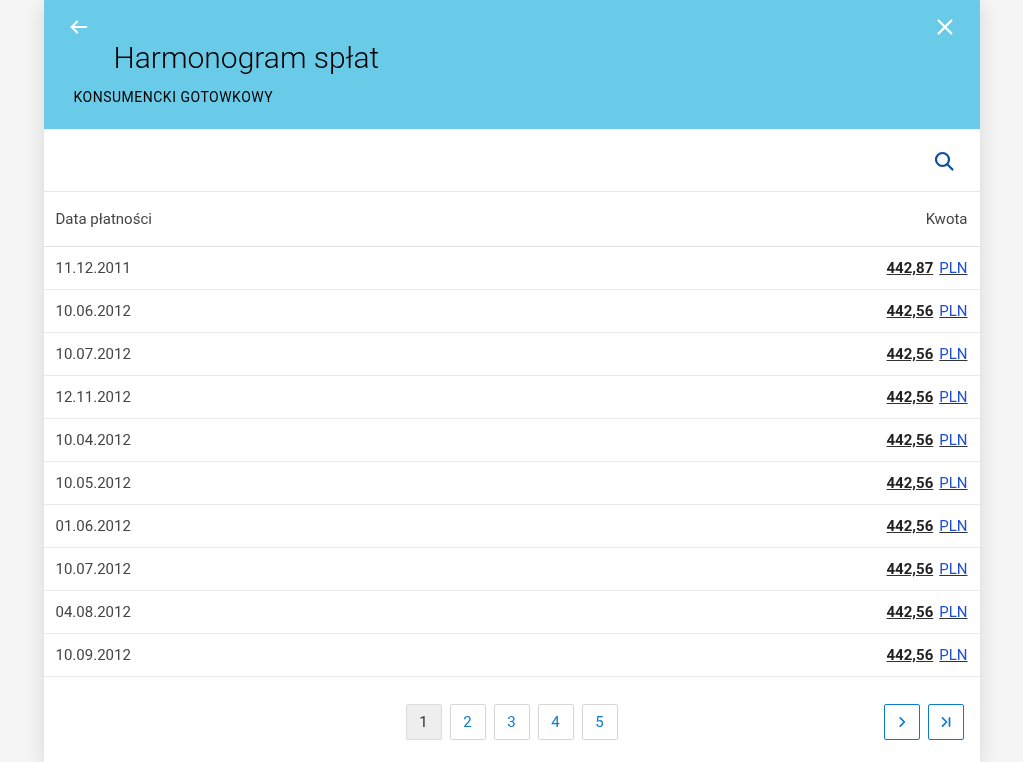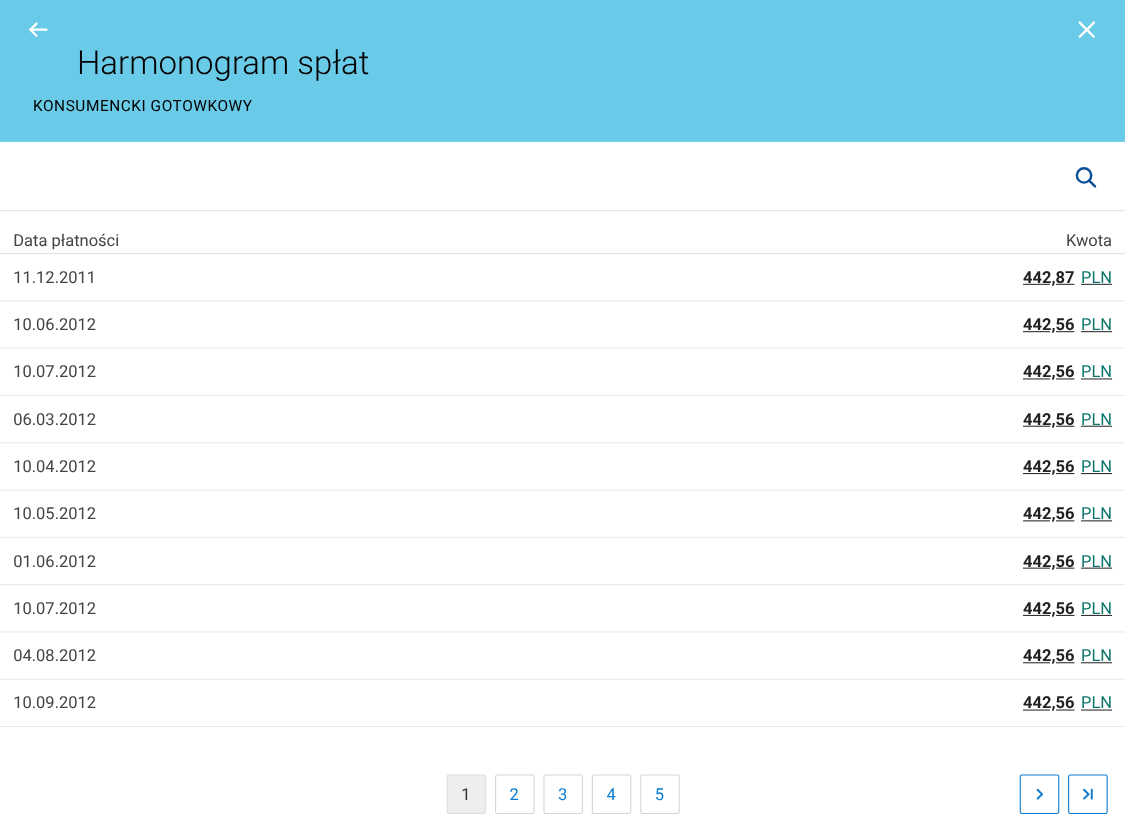--- a/index.html
+++ b/index.html
@@ -5,21 +5,21 @@
   * { box-sizing: border-box; margin: 0; padding: 0; }
   html, body { height: 100%; }
   body {
     font-family: -apple-system, BlinkMacSystemFont, "Segoe UI", Roboto, Arial, sans-serif;
     background: #f5f5f5;
     display: flex;
     justify-content: center;
     align-items: flex-start;
   }
   .panel {
-    width: 1023px;
+    width: 936px;
     height: 762px;
     background: #fff;
     box-shadow: 0 4px 20px rgba(0,0,0,0.12);
     display: flex;
     flex-direction: column;
     overflow: hidden;
   }
   .header {
     background: #6acbe8;
     color: #fff;
@@ -61,42 +61,42 @@
     padding: 20px 24px 18px 24px;
     border-bottom: 1px solid #e6e6e6;
   }
   .search-btn {
     cursor: pointer;
     color: #0a4f9a;
   }
   .table-header {
     display: flex;
     justify-content: space-between;
-    padding: 18px 12px 2px 12px;
+    padding: 18px 12px 18px 12px;
     font-size: 15px;
     color: #444;
     border-bottom: 1px solid #e0e0e0;
   }
   .rows {
     flex: 1 1 auto;
     overflow: auto;
   }
   .row {
     display: flex;
     justify-content: space-between;
     align-items: center;
     padding: 12px 12px 12px 12px;
     font-size: 15px;
     color: #333;
     border-bottom: 1px solid #e9e9e9;
   }
   .row-date { color: #444; }
   .row-amount { display: flex; align-items: baseline; gap: 6px; text-decoration: underline; }
   .row-value { font-weight: 700; color: #222; }
-  .row-currency { color: #0f766e; font-weight: 400; }
+  .row-currency { color: #1d4ed8; font-weight: 400; }
   .pagination-bar {
     display: flex;
     align-items: center;
     justify-content: center;
     padding: 14px 12px 22px 12px;
     position: relative;
   }
   .pages {
     display: flex;
     gap: 8px;
@@ -192,21 +192,21 @@
       </div>
     </div>
     <div class="row">
       <div class="row-date">10.07.2012</div>
       <div class="row-amount">
         <span class="row-value">442,56</span>
         <span class="row-currency">PLN</span>
       </div>
     </div>
     <div class="row">
-      <div class="row-date">06.03.2012</div>
+      <div class="row-date">12.11.2012</div>
       <div class="row-amount">
         <span class="row-value">442,56</span>
         <span class="row-currency">PLN</span>
       </div>
     </div>
     <div class="row">
       <div class="row-date">10.04.2012</div>
       <div class="row-amount">
         <span class="row-value">442,56</span>
         <span class="row-currency">PLN</span>

